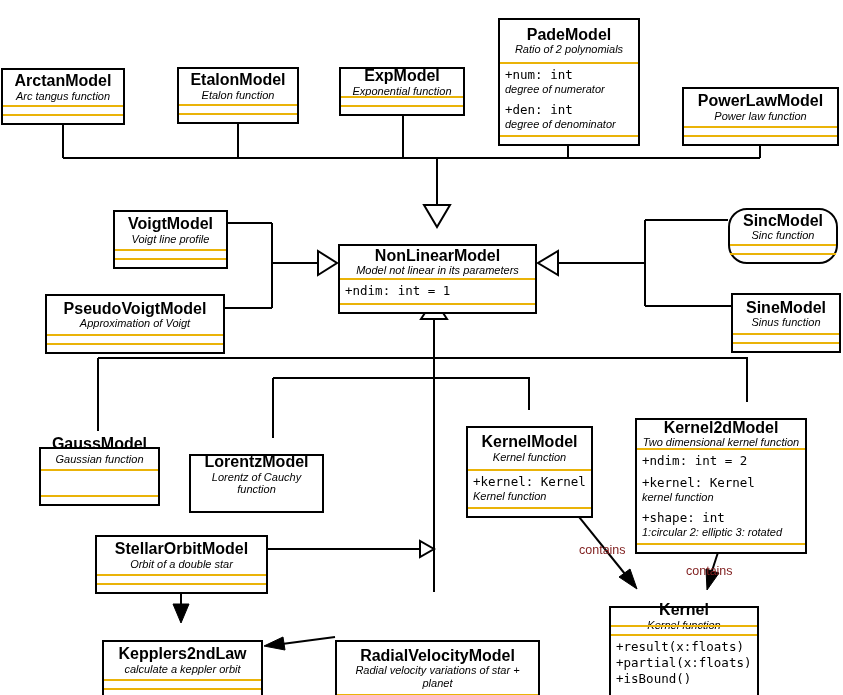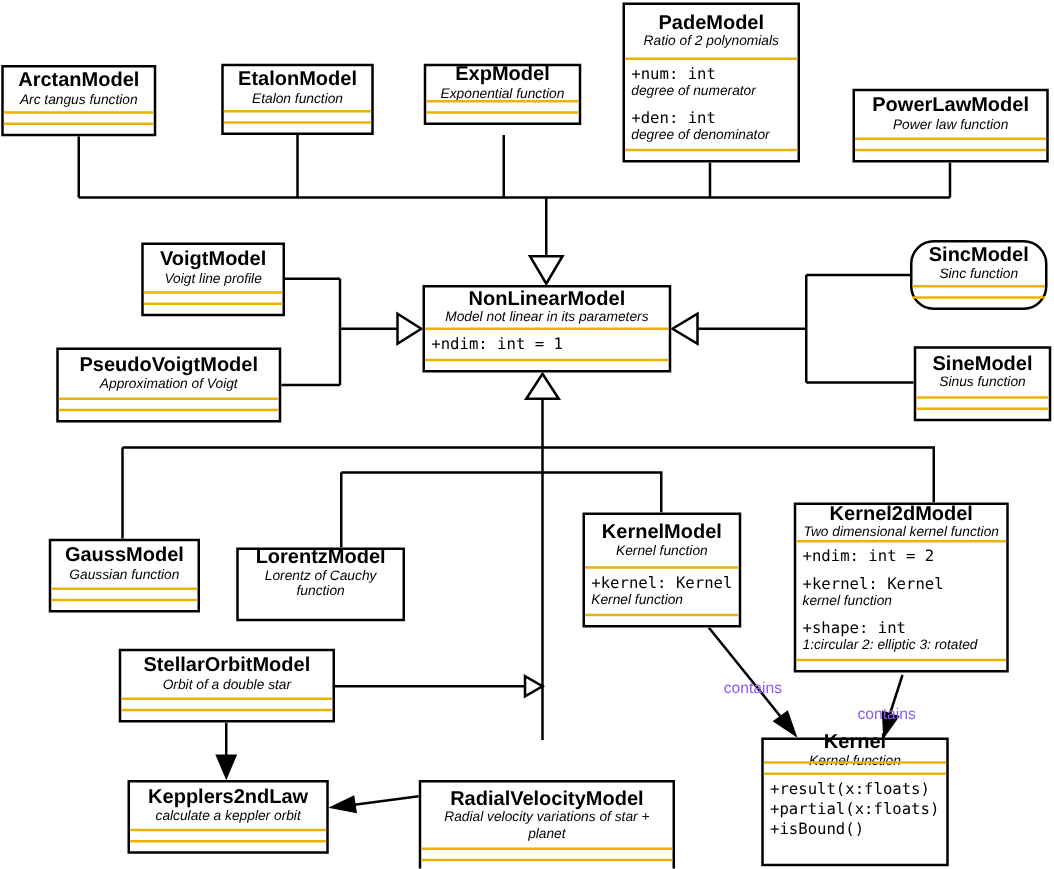--- a/index.html
+++ b/index.html
@@ -1,34 +1,34 @@
 <!DOCTYPE html>
 <html><head>
 <meta charset="utf-8">
 <style>
   html,body{margin:0;padding:0;background:#ffffff;}
   #canvas{position:relative;width:843px;height:695px;background:#ffffff;overflow:hidden;
           font-family:"Liberation Sans",sans-serif;color:#000;}
   #edge-layer{position:absolute;left:0;top:0;z-index:1;}
   .uml-class{position:absolute;z-index:2;background:#fff;border:2px solid #000;
-             box-sizing:border-box;display:flex;flex-direction:column;}
+             box-sizing:border-box;display:flex;flex-direction:column;margin-top:16px;}
   .uml-head{flex:1;display:flex;flex-direction:column;align-items:center;justify-content:center;
             padding:1px 3px;min-height:0;}
   .uml-name{font-weight:bold;font-size:16px;line-height:1.1;white-space:nowrap;}
   .uml-desc{font-style:italic;font-size:11px;line-height:1.15;text-align:center;}
   .uml-attrs,.uml-methods{border-top:2px solid #eab308;box-sizing:border-box;}
   .uml-attrs.filled{padding:3px 5px 4px 5px;}
   .uml-methods.filled{padding:3px 5px 20px 5px;}
   .uml-attrs.empty,.uml-methods.empty{height:9px;flex:none;}
   .agroup{margin-bottom:6px;}
   .agroup:last-child{margin-bottom:0;}
   .code{font-family:"DejaVu Sans Mono","Liberation Mono",monospace;font-size:12.5px;
         line-height:1.28;white-space:pre;}
   .adesc{font-style:italic;font-size:11px;line-height:1.2;}
-  .edge-label{position:absolute;z-index:3;font-size:12.5px;line-height:1.1;color:#8b5cf6;}
+  .edge-label{position:absolute;z-index:3;font-size:12.5px;line-height:1.1;color:#7f1d1d;}
 </style>
 </head>
 <body>
 
 <div id="canvas">
   <svg id="edge-layer" width="843" height="695" viewBox="0 0 843 695">
       <polyline points="63,109 63,158" stroke="#000000" fill="none" stroke-width="2"></polyline>
       <polyline points="238,108 238,158" stroke="#000000" fill="none" stroke-width="2"></polyline>
       <polyline points="403,108 403,158" stroke="#000000" fill="none" stroke-width="2"></polyline>
       <polyline points="568,130 568,158" stroke="#000000" fill="none" stroke-width="2"></polyline>
@@ -149,21 +149,21 @@
       <div class="uml-methods empty"></div>
     </div>
     <div class="uml-class" style="left: 731px; top: 277px; width: 110px; height: 60px;">
       <div class="uml-head">
         <div class="uml-name">SineModel</div>
         <div class="uml-desc">Sinus function</div>
       </div>
       <div class="uml-attrs empty"></div>
       <div class="uml-methods empty"></div>
     </div>
-    <div class="uml-class" style="left: 39px; top: 431px; width: 121px; height: 59px;">
+    <div class="uml-class" style="left: 39px; top: 431px; width: 121px; height: 59px; gap: 17px;">
       <div class="uml-head">
         <div class="uml-name">GaussModel</div>
         <div class="uml-desc">Gaussian function</div>
       </div>
       <div class="uml-attrs empty"></div>
       <div class="uml-methods empty"></div>
     </div>
     <div class="uml-class" style="left: 189px; top: 438px; width: 135px; height: 59px; align-items: center;">
       <div class="uml-head">
         <div class="uml-name">LorentzModel</div>

